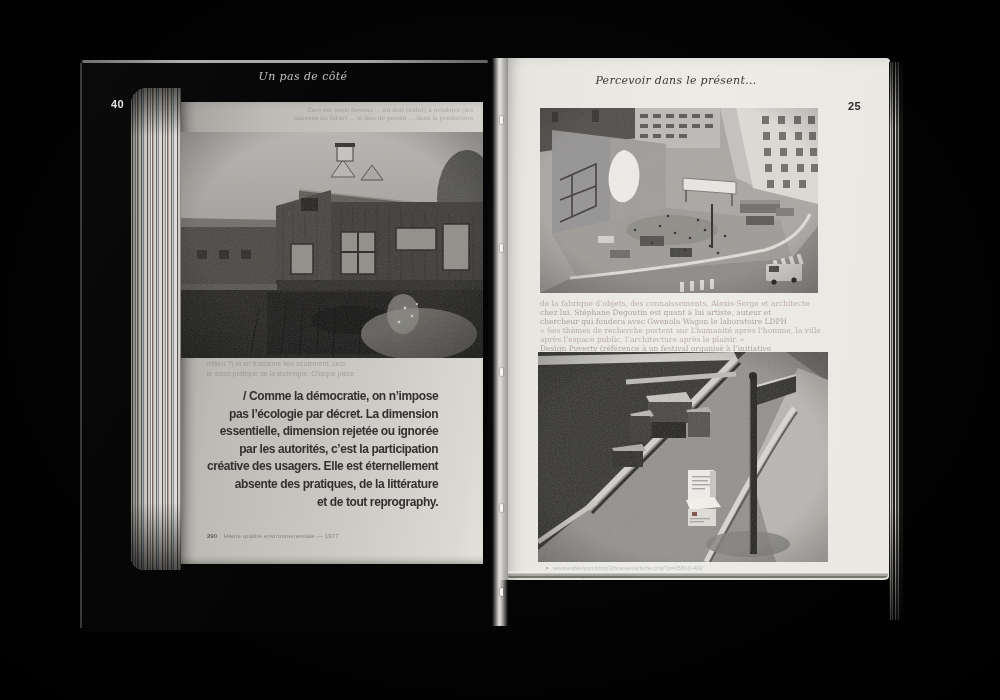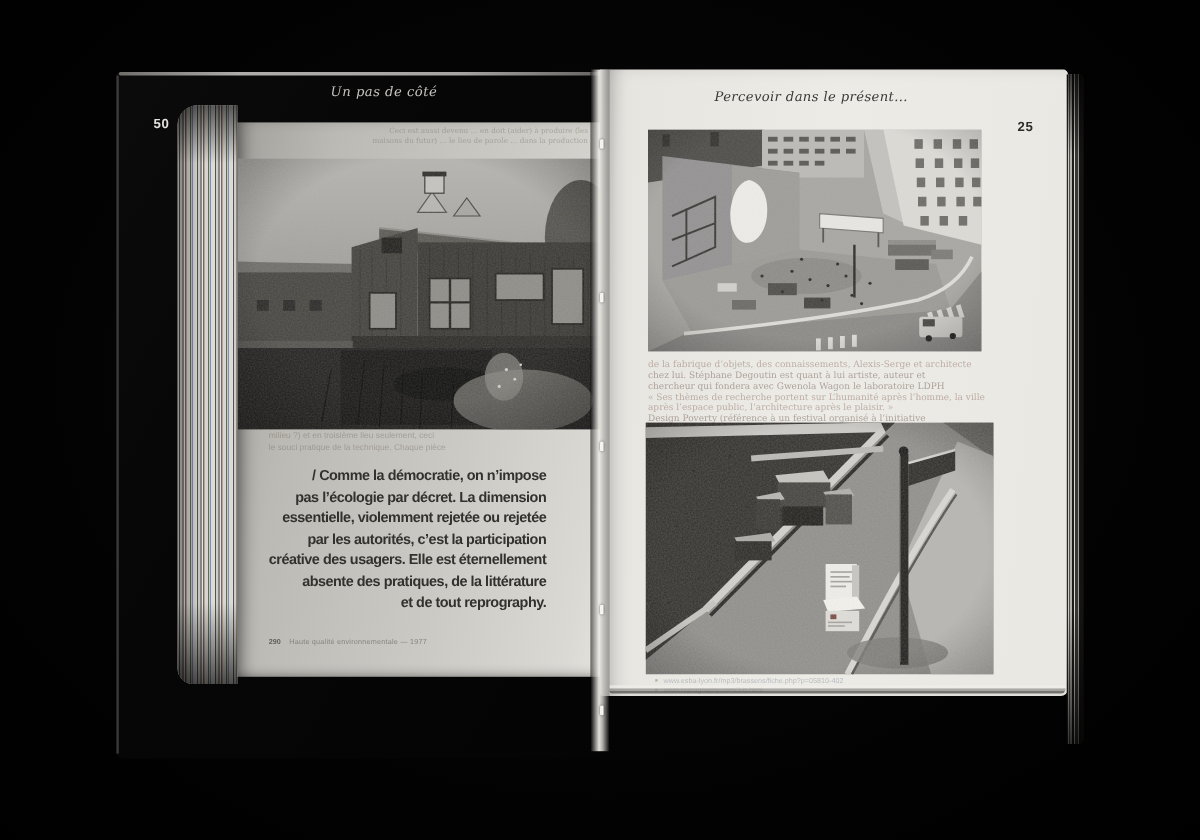--- a/index.html
+++ b/index.html
@@ -2,21 +2,21 @@
 <html><head>
 <meta charset="utf-8">
 <style>
   * { margin:0; padding:0; box-sizing:border-box; }
   html,body { width:1000px; height:700px; background:#000; overflow:hidden;
               font-family:"Liberation Sans", sans-serif; }
   #stage { position:relative; width:1000px; height:700px;
            background:radial-gradient(ellipse at 50% 45%, #0a0a0a 0%, #020202 70%, #000 100%); }
 
   
-  .left-page { position:absolute; left:97px; top:60px; width:408px; height:572px;
+  .left-page { position:absolute; left:80px; top:60px; width:408px; height:572px;
                background:linear-gradient(120deg,#0b0b0b 0%,#060606 40%,#040404 100%);
                border-radius:3px 0 0 5px; }
   .left-page::before { content:""; position:absolute; left:2px; right:0; top:0; height:3px;
                background:linear-gradient(90deg,#8a8884,#d8d6d3 25%,#cfcdc8 70%,#7a7874);
                opacity:.8; border-radius:2px; }
   .left-page::after { content:""; position:absolute; left:0; top:3px; bottom:4px; width:2px;
                background:#6e6c68; opacity:.5; }
   .running-head-left { position:absolute; left:123px; top:10px; width:200px; text-align:center;
                font-family:"DejaVu Serif", serif; font-style:italic; font-size:11px;
                color:#c6c4c0; letter-spacing:.4px; }
@@ -105,21 +105,21 @@
 
   svg { display:block; width:100%; height:100%; }
 </style>
 </head>
 <body>
 
 <div id="stage">
 
   <div class="left-page">
     <div class="running-head-left">Un pas de côté</div>
-    <div class="pagenum-30">50</div>
+    <div class="pagenum-30">40</div>
 
     <div class="inner-book">
       <div class="fore-edge-left"></div>
       <div class="book-page">
 
         <div class="bp-topband">
           <div class="ghost-top">
             <div>Ceci est aussi devenu … en doit (aider) à produire (les</div>
             <div>maisons du futur) … le lieu de parole … dans la production</div>
           </div>
@@ -211,21 +211,21 @@
         </div>
 
         <div class="bp-below">
           <div class="ghost-mid">
             <div>milieu ?) et en troisième lieu seulement, ceci</div>
             <div>le souci pratique de la technique. Chaque pièce</div>
           </div>
           <div class="quote">
             <div>/ Comme la démocratie, on n’impose</div>
             <div>pas l’écologie par décret. La dimension</div>
-            <div>essentielle, violemment rejetée ou rejetée</div>
+            <div>essentielle, dimension rejetée ou ignorée</div>
             <div>par les autorités, c’est la participation</div>
             <div>créative des usagers. Elle est éternellement</div>
             <div>absente des pratiques, de la littérature</div>
             <div>et de tout reprography.</div>
           </div>
           <div class="book-footer">
             <span class="fnum">290</span>
             <span class="fcap">Haute qualité environnementale — 1977</span>
           </div>
         </div>

